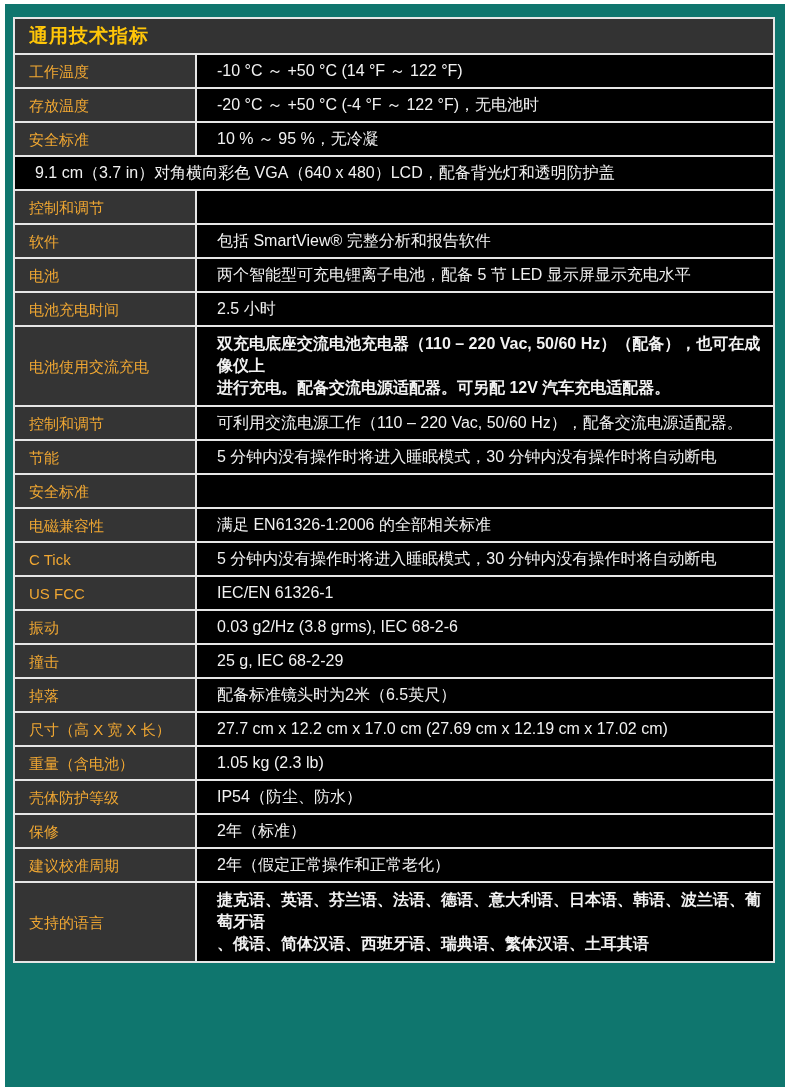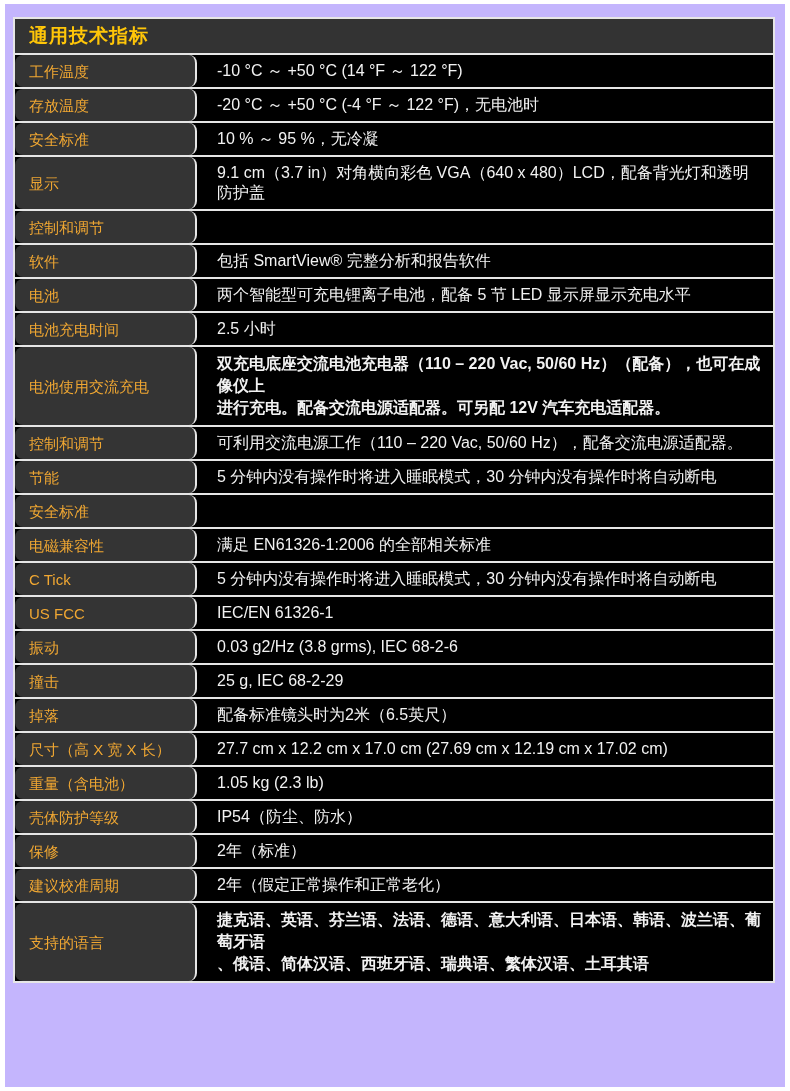--- a/index.html
+++ b/index.html
@@ -10,21 +10,21 @@
   }
   .page {
     position: relative;
     width: 790px; height: 1091px;
     background: #ffffff;
     overflow: hidden;
   }
   .panel {
     position: absolute;
     left: 5px; top: 4px; right: 5px; bottom: 4px;
-    background: #c4b5fd;
+    background: #0f766e;
     padding-left: 36px;
   }
   .spec-table {
     position: absolute;
     left: 8px; top: 13px; right: 10px;
     border: 2px solid #e6e6e6;
     background: #000000;
   }
   .table-header {
     display: flex;
@@ -51,21 +51,20 @@
     width: 182px;
     background: #343434;
     border-right: 2px solid #e6e6e6;
     display: flex;
     align-items: center;
     padding: 5px 8px 5px 14px;
     box-sizing: border-box;
     color: #f0a732;
     font-size: 15px;
     line-height: 19px;
-    border-radius: 8px;
   }
   .cell-value {
     flex: 1 1 auto;
     background: #000000;
     display: flex;
     align-items: center;
     padding: 6px 12px 6px 20px;
     box-sizing: border-box;
     color: #f2f2f2;
     font-size: 16px;
@@ -103,21 +102,20 @@
         <div class="cell-label">存放温度</div>
         <div class="cell-value">-20 °C ～ +50 °C (-4 °F ～ 122 °F)，无电池时</div>
       </div>
 
       <div class="row">
         <div class="cell-label">安全标准</div>
         <div class="cell-value">10 % ～ 95 %，无冷凝</div>
       </div>
 
       <div class="row">
-        <div class="cell-label">显示</div>
         <div class="cell-value">9.1 cm（3.7 in）对角横向彩色 VGA（640 x 480）LCD，配备背光灯和透明防护盖</div>
       </div>
 
       <div class="row">
         <div class="cell-label">控制和调节</div>
       </div>
 
       <div class="row">
         <div class="cell-label">软件</div>
         <div class="cell-value">包括 SmartView® 完整分析和报告软件</div>

